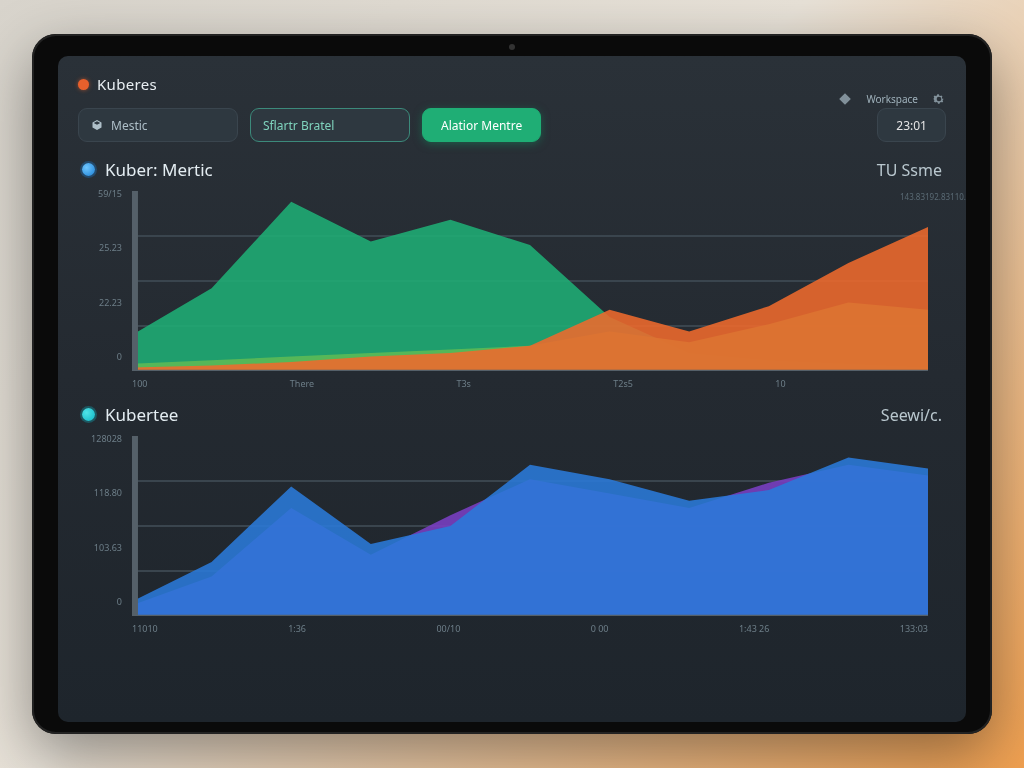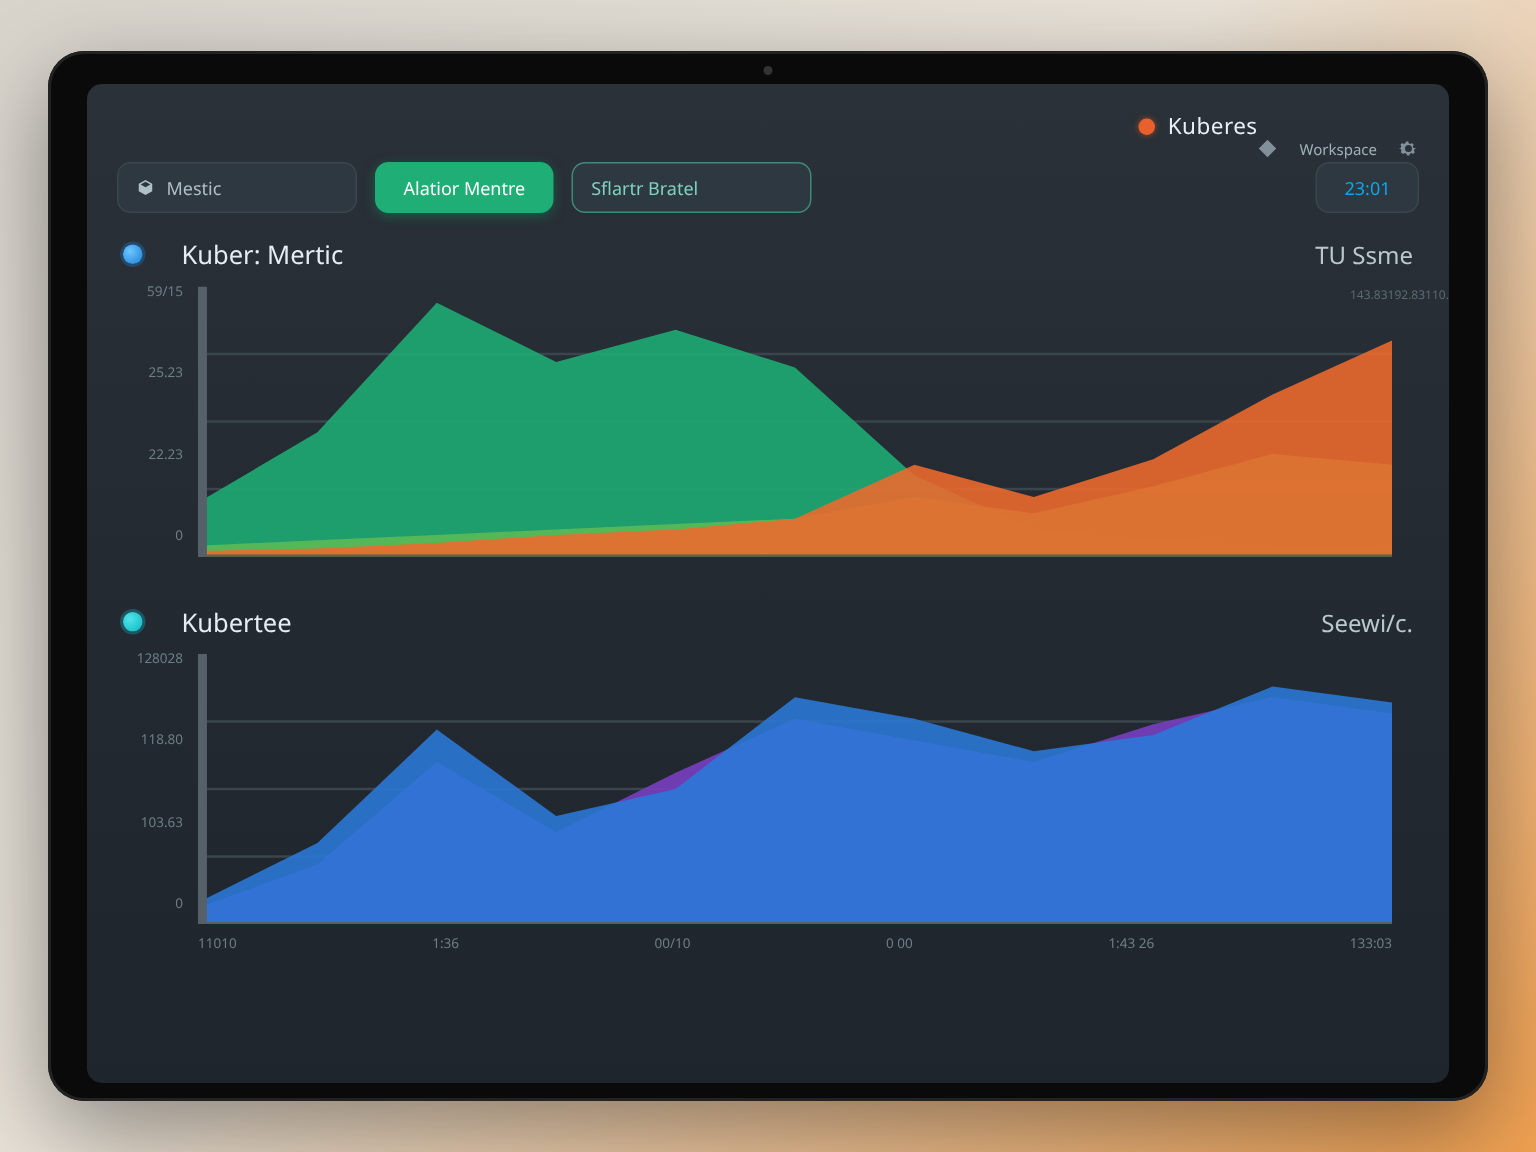--- a/index.html
+++ b/index.html
@@ -17,41 +17,41 @@
     position: relative;
   }
   .camera { position:absolute; top:10px; left:50%; transform:translateX(-50%);
     width:6px; height:6px; border-radius:50%; background:#333; }
   .screen {
     width:100%; height:100%;
     background: linear-gradient(180deg,#2a3138 0%, #242a31 48%, #1e252c 100%);
     border-radius: 10px; padding: 14px 20px 10px;
     color:#cfd8dc; overflow:hidden;
   }
-  .topbar { display:flex; align-items:center; justify-content:flex-end; height:28px; }
+  .topbar { display:flex; align-items:center; justify-content:space-between; height:28px; }
   .brand { display:flex; align-items:center; gap:8px; font-size:15px; color:#e8eef2; letter-spacing:.3px; }
   .dot-brand { width:11px; height:11px; border-radius:50%; background:#e8602c; box-shadow:0 0 4px #e8602c99; }
   .top-right { display:flex; align-items:center; gap:14px; font-size:10px; color:#9fb1bb;margin-top:29px; }
   .top-right .ticon { width:14px; height:14px; opacity:.75; }
 
   .tabs { display:flex; gap:12px; margin:10px 0 16px; }
   .tab {
     flex:0 0 auto; height:34px; padding:0 18px;
     border-radius:9px; display:flex; align-items:center; gap:8px;
     font-size:12px; color:#aebfc8; cursor:pointer;
     background:#2e3840; border:1px solid #3a454e;
   }
   .tab.wide { min-width:160px;padding-left:12px; }
   .tab.active { background:#1fae75; color:#fff; border-color:#1fae75; box-shadow:0 2px 8px #14885c80; }
   .tab.accent { border-color:#3c8a7b; color:#7fd3bd; }
-  .tab.value { margin-left:auto; color:#0ea5e9; font-variant-numeric:tabular-nums; }
+  .tab.value { margin-left:auto; color:#e5e5e5; font-variant-numeric:tabular-nums; }
 
   .panel { margin-bottom:6px; }
   .panel-head { display:flex; align-items:center; justify-content:space-between; margin:2px 4px 6px; }
-  .panel-title { display:flex; align-items:center; gap:26px; font-size:17px; color:#e4edf2; }
+  .panel-title { display:flex; align-items:center; gap:10px; font-size:17px; color:#e4edf2; }
   .bullet { width:13px; height:13px; border-radius:50%; }
   .b-blue { background:radial-gradient(circle at 35% 35%, #6fc6ff, #1b7fd4); box-shadow:0 0 0 2px #1b7fd455; }
   .b-cyan { background:radial-gradient(circle at 35% 35%, #4fe4e8, #0fb5c4); box-shadow:0 0 0 2px #0fb5c455; }
   .panel-sub { font-size:16px; color:#b9c7ce; }
 
   .chart { position:relative; height:210px; padding:4px 18px 26px 54px; }
   .yaxis { position:absolute; left:0; top:0; bottom:34px; width:50px;
     display:flex; flex-direction:column; justify-content:space-between;
     font-size:9px; color:#6d7e88; text-align:right; padding-right:6px; filter:blur(.3px); }
   .xaxis { position:absolute; left:54px; right:18px; bottom:0; height:20px;
@@ -87,25 +87,25 @@
       </div>
     </div>
 
     <div class="tabs">
       <div class="tab wide">
         <svg width="12" height="12" viewBox="0 0 24 24">
             <path fill="#aebfc8" d="M12 2 3 7v10l9 5 9-5V7Zm0 2.3L18.5 8 12 11.7 5.5 8Z"></path>
           </svg>
         <span>Mestic</span>
       </div>
+      <div class="tab accent wide">
+        <span>Sflartr Bratel</span>
+      </div>
       <div class="tab active">
         <span>Alatior Mentre</span>
-      </div>
-      <div class="tab accent wide">
-        <span>Sflartr Bratel</span>
       </div>
       <div class="tab value">
         <span>23:01</span>
       </div>
     </div>
 
     <div class="panel">
       <div class="panel-head">
         <div class="panel-title">
           <span class="bullet b-blue"></span>
@@ -135,20 +135,28 @@
             </g>
             <g>
                 <path d="M0,100 L0.00,80.00 L10.00,54.00 L20.00,6.00 L30.00,28.00 L40.00,16.00 L50.00,30.00 L60.00,70.00 L70.00,90.00 L80.00,94.00 L90.00,96.00 L100.00,98.00 L100,100 Z" fill="#1fae75" fill-opacity="0.88"></path>
                 <path d="M0,100 L0.00,96.00 L10.00,94.00 L20.00,92.00 L30.00,90.00 L40.00,88.00 L50.00,86.00 L60.00,78.00 L70.00,84.00 L80.00,74.00 L90.00,62.00 L100.00,66.00 L100,100 Z" fill="#5fbb55" fill-opacity="0.88"></path>
                 <path d="M0,100 L0.00,98.00 L10.00,97.00 L20.00,95.00 L30.00,92.00 L40.00,90.00 L50.00,86.00 L60.00,66.00 L70.00,78.00 L80.00,64.00 L90.00,40.00 L100.00,20.00 L100,100 Z" fill="#ef6a2c" fill-opacity="0.88"></path>
               </g>
             <line class="axis-line" x1="0" y1="100" x2="100" y2="100"></line>
             <line class="axis-line" x1="0" y1="0" x2="0" y2="100"></line>
           </svg>
         </div>
+        <div class="xaxis">
+          <span>100</span>
+          <span>There</span>
+          <span>T3s</span>
+          <span>T2s5</span>
+          <span>10</span>
+          <span> </span>
+        </div>
       </div>
     </div>
 
     <div class="panel">
       <div class="panel-head">
         <div class="panel-title">
           <span class="bullet b-cyan"></span>
           <span>Kubertee</span>
         </div>
         <div class="panel-sub">Seewi/c.</div>

